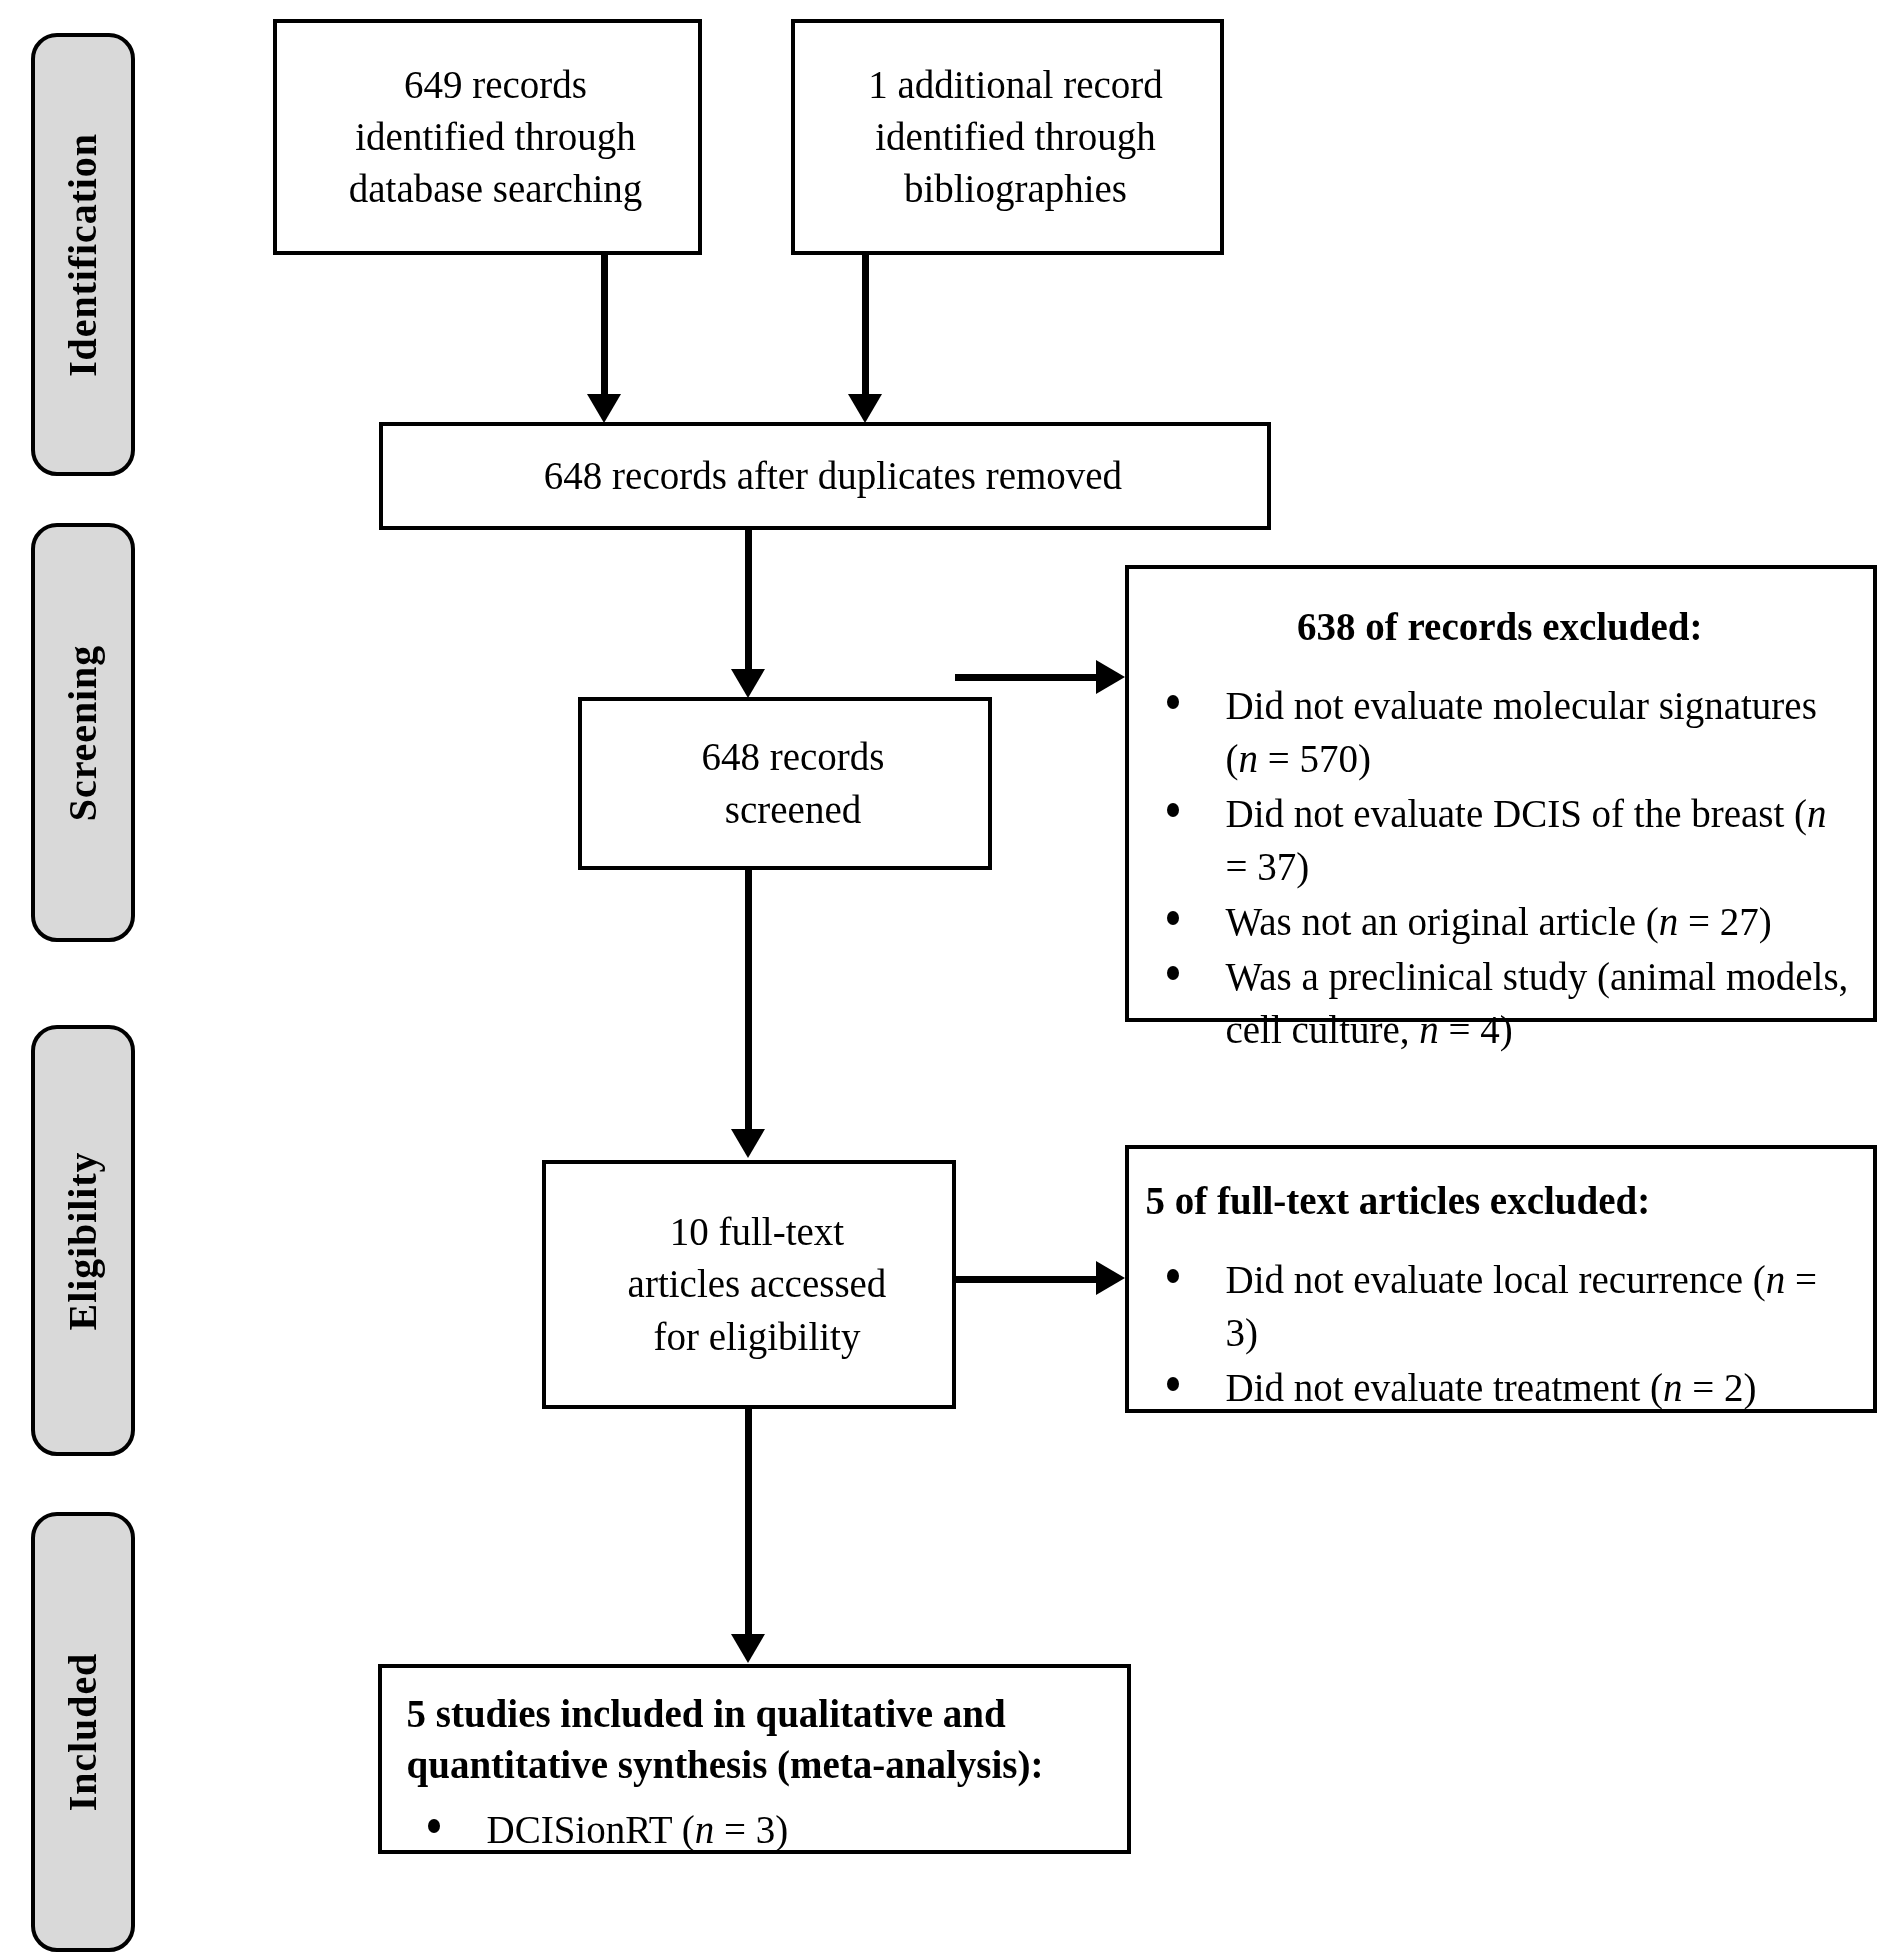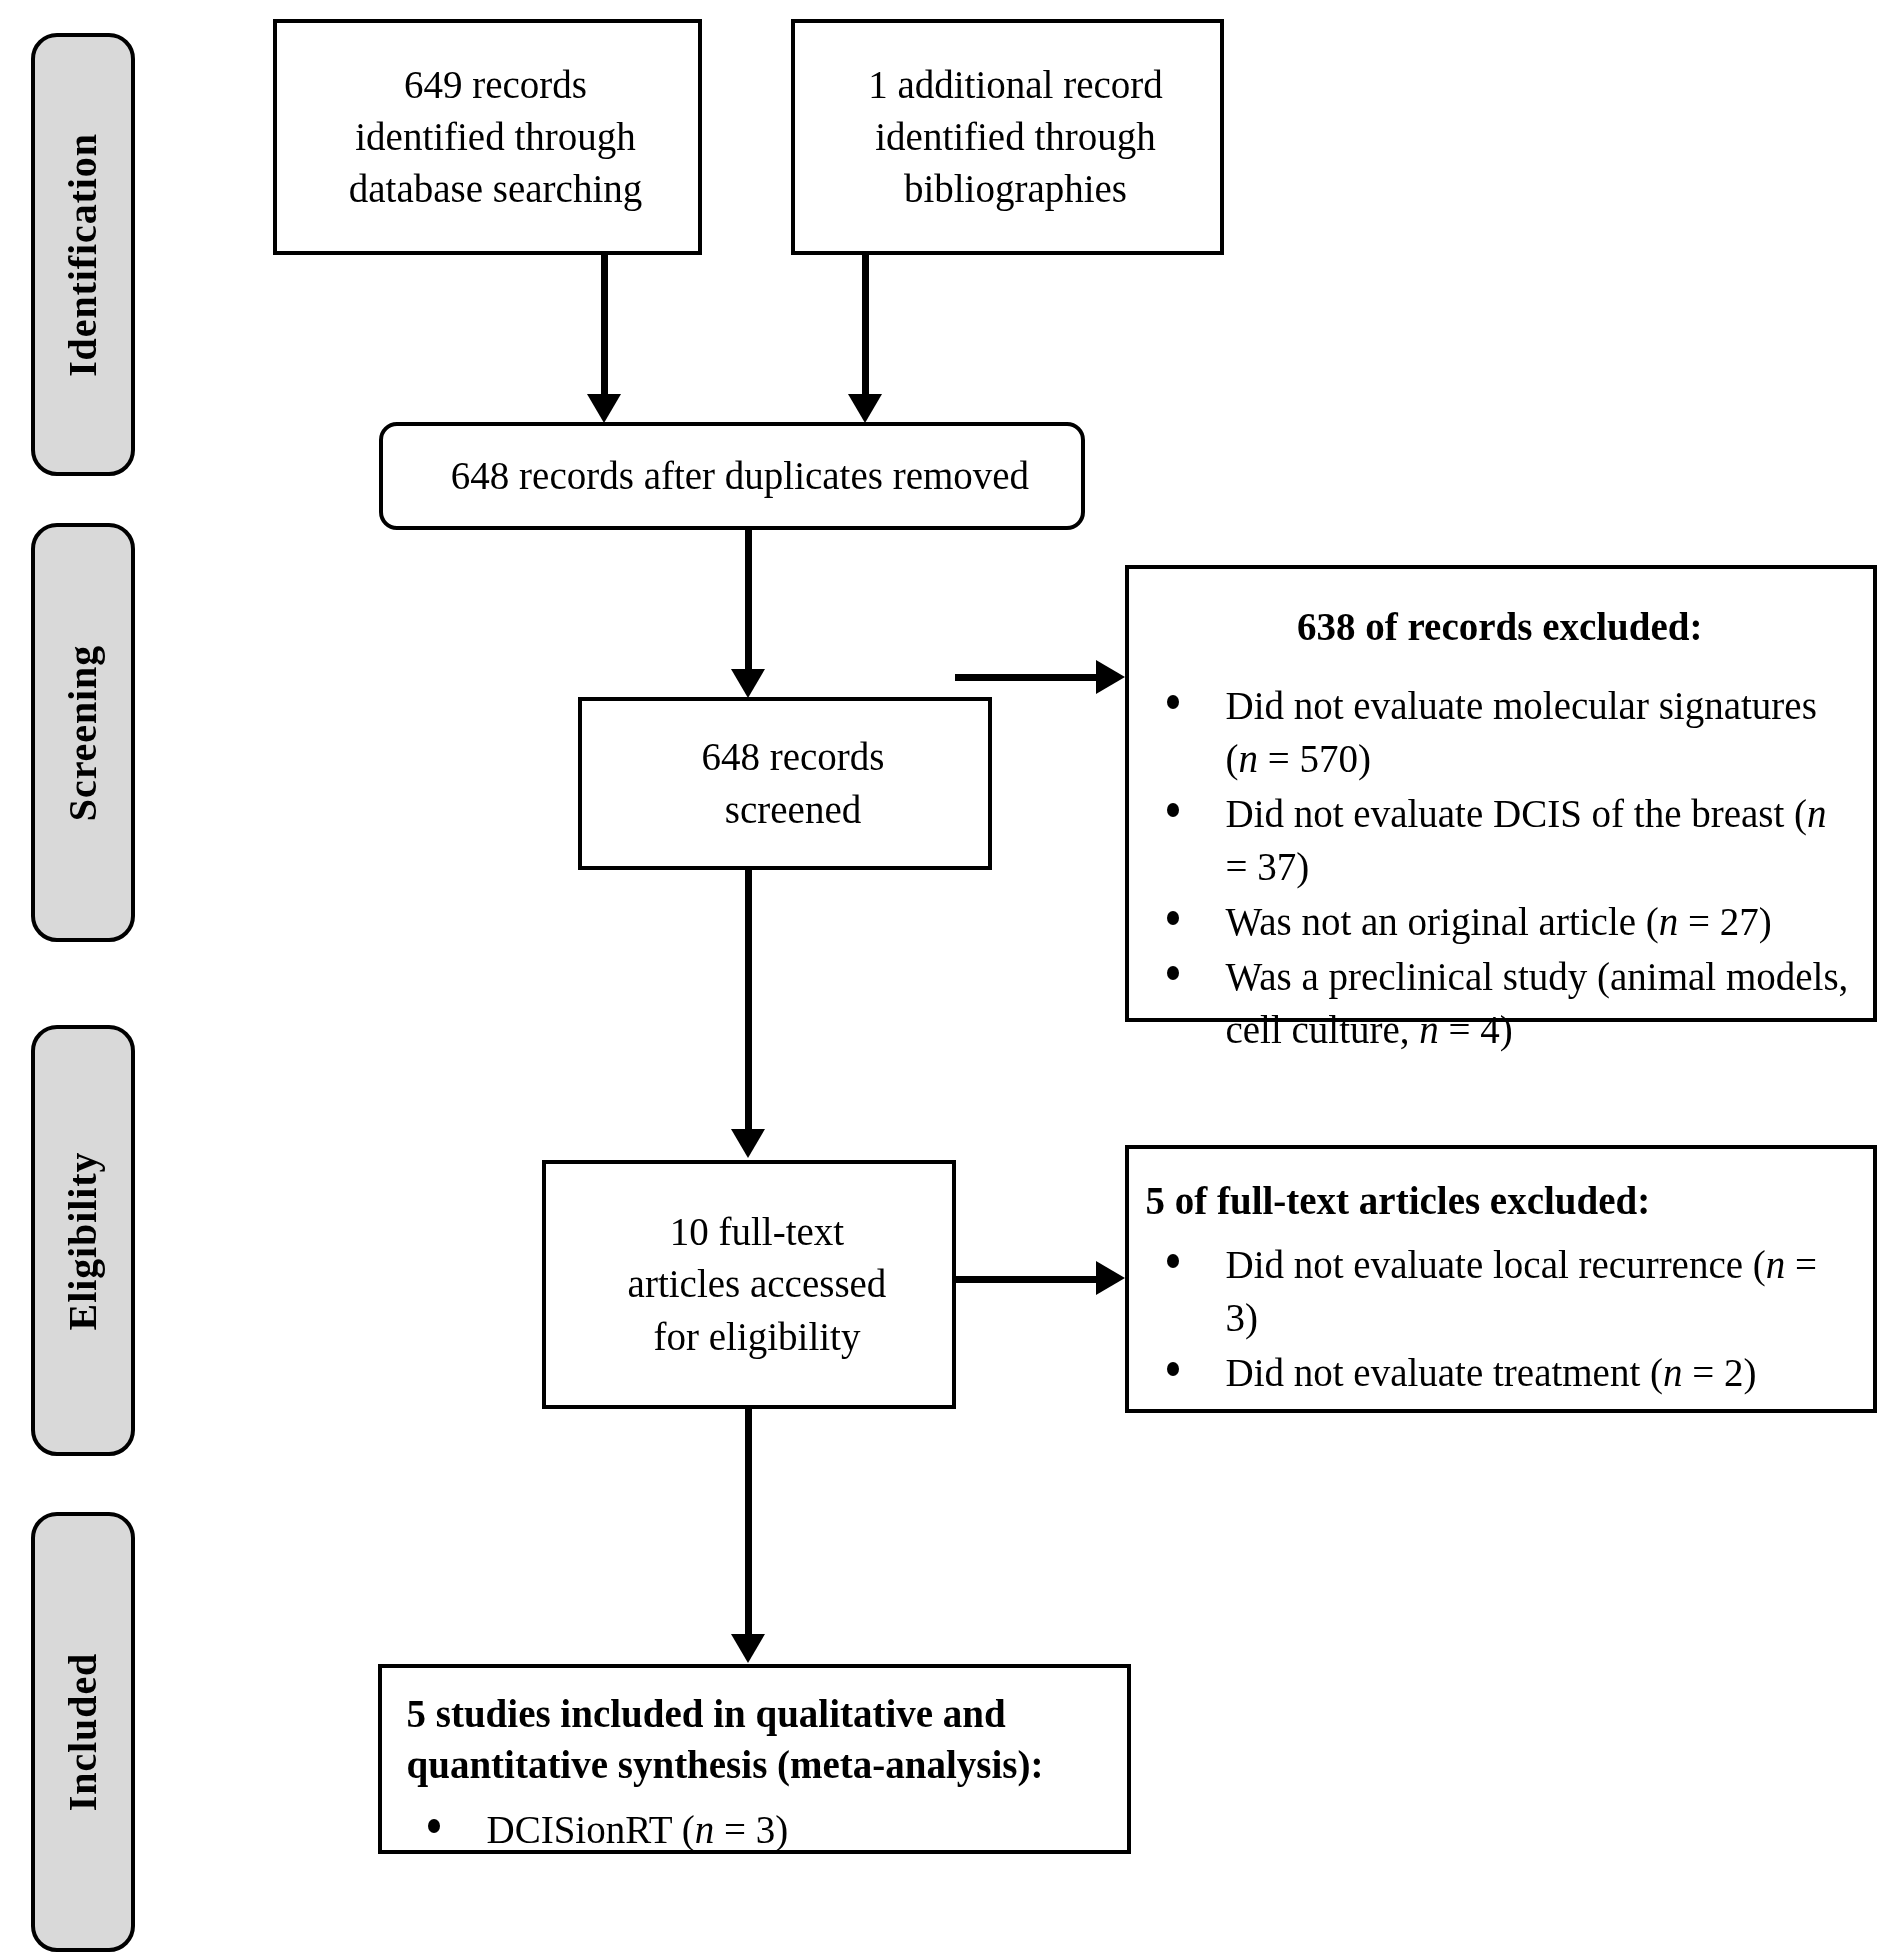--- a/index.html
+++ b/index.html
@@ -73,21 +73,21 @@
     <div class="box-line">identified through</div>
     <div class="box-line">bibliographies</div>
   </div>
 
   <div class="vline" style="left:601px;top:254px;height:141px;"></div>
   <div class="arrow-down" style="left:587px;top:394px;"></div>
 
   <div class="vline" style="left:862px;top:254px;height:141px;"></div>
   <div class="arrow-down" style="left:848px;top:394px;"></div>
 
-  <div class="flow-box center" style="left:379px;top:422px;width:706px;height:108px;border-radius:18px;">
+  <div class="flow-box center" style="left:379px;top:422px;width:892px;height:108px;">
     <div class="box-line">648 records after duplicates removed</div>
   </div>
 
   <div class="vline" style="left:745px;top:530px;height:141px;"></div>
   <div class="arrow-down" style="left:731px;top:669px;"></div>
 
   <div class="flow-box center" style="left:542px;top:697px;width:414px;height:173px;margin-left:36px;">
     <div class="box-line">648 records</div>
     <div class="box-line">screened</div>
   </div>
@@ -125,21 +125,21 @@
     <div class="box-line">10 full-text</div>
     <div class="box-line">articles accessed</div>
     <div class="box-line">for eligibility</div>
   </div>
 
   <div class="hline" style="left:955px;top:1276px;width:141px;"></div>
   <div class="arrow-right" style="left:1096px;top:1261px;"></div>
 
   <div class="flow-box" style="left:1125px;top:1145px;width:752px;height:268px;
               padding:27px 19px 0 16.5px;justify-content:flex-start;">
-    <div class="box-head" style="margin-bottom:11px;">5 of full-text articles excluded:</div>
+    <div class="box-head" style="margin-bottom:26px;">5 of full-text articles excluded:</div>
     <ul class="bullets">
       <li>
         <span class="bullet-dot"></span>
         <span>Did not evaluate local recurrence (</span><span class="nvar">n</span><span> = </span><span>3</span><span>)</span>
       </li>
       <li>
         <span class="bullet-dot"></span>
         <span>Did not evaluate treatment (</span><span class="nvar">n</span><span> = </span><span>2</span><span>)</span>
       </li>
     </ul>

